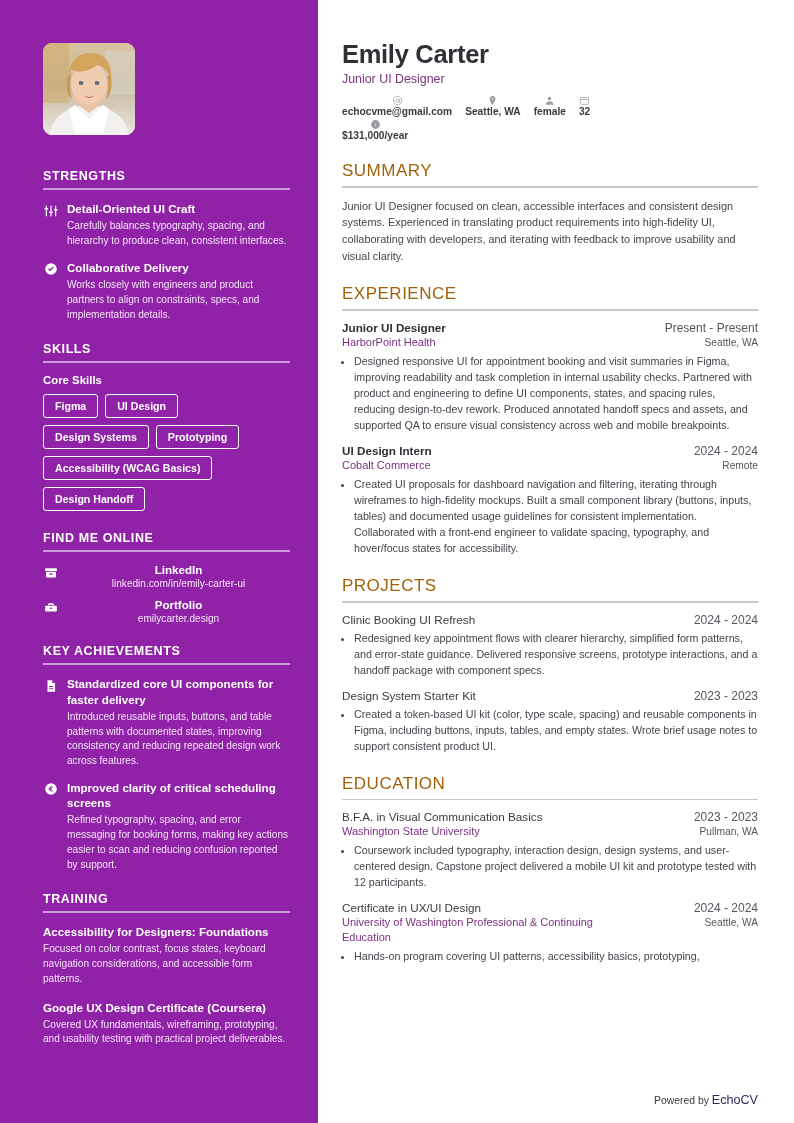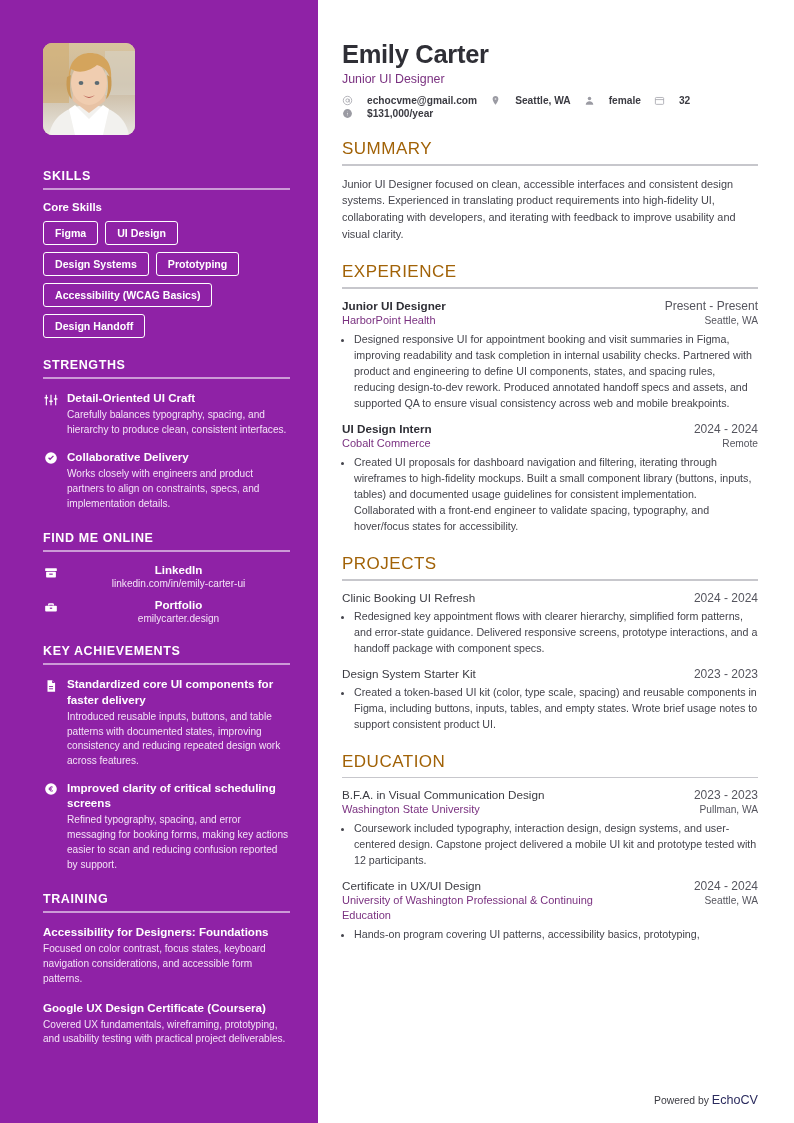--- a/index.html
+++ b/index.html
@@ -109,23 +109,24 @@
     color: #7a3180;
     font-weight: 400;
     margin-bottom: 9px;
   }
   .contacts {
     display: flex; flex-wrap: wrap;
     column-gap: 13px; row-gap: 4px;
     margin-bottom: 2px;
   }
   .contact {
-    display: flex; align-items: center; gap: 14px;
+    display: flex; align-items: center; gap: 0;
     font-size: 10.2px; font-weight: 700; color: #3b3b42;
     white-space: nowrap;
+    flex-direction: column;
   }
   .contact svg { width: 11px; height: 11px; fill: none; stroke: #9b9ba3; stroke-width: 1.6; }
   .contact .fillico { fill: #9b9ba3; stroke: none; }
 
   .sec { margin-top: 20px; }
   .sec-h {
     font-size: 17px;
     letter-spacing: 0.5px;
     color: #a16207;
     text-transform: uppercase;
@@ -185,65 +186,65 @@
           <path d="M68 34 C70 46 66 54 63 56 C66 46 65 38 64 32 Z" fill="#c99a52"></path>
           <ellipse cx="38" cy="40" rx="2.4" ry="2.1" fill="#5b6a72"></ellipse>
           <ellipse cx="54" cy="40" rx="2.4" ry="2.1" fill="#5b6a72"></ellipse>
           <path d="M40 52 Q46 56 52 52 Q46 58 40 52 Z" fill="#b5584f"></path>
           <path d="M32 62 L46 76 L60 62 L66 66 L60 92 L32 92 L26 66 Z" fill="#ffffff"></path>
         </svg>
       </div>
     </div>
 
     <section class="side-section">
+      <div class="side-h">STRENGTHS</div>
+      <div class="side-rule"></div>
+
+      <div class="item-row">
+        <span class="item-ico">
+          <svg viewBox="0 0 24 24">
+              <rect x="3" y="3" width="2" height="18"></rect>
+              <rect x="11" y="3" width="2" height="18"></rect>
+              <rect x="19" y="3" width="2" height="18"></rect>
+              <rect x="1" y="7" width="6" height="2.4"></rect>
+              <rect x="9" y="13" width="6" height="2.4"></rect>
+              <rect x="17" y="9" width="6" height="2.4"></rect>
+            </svg>
+        </span>
+        <div class="item-body">
+          <div class="item-title">Detail-Oriented UI Craft</div>
+          <div class="item-desc">Carefully balances typography, spacing, and hierarchy to produce clean, consistent interfaces.</div>
+        </div>
+      </div>
+
+      <div class="item-row">
+        <span class="item-ico">
+          <svg viewBox="0 0 24 24">
+              <circle cx="12" cy="12" r="10"></circle>
+              <path d="M7 12.4 L10.4 15.8 L17 9.2 L15.4 7.6 L10.4 12.6 L8.6 10.8 Z" fill="#8F22A6"></path>
+            </svg>
+        </span>
+        <div class="item-body">
+          <div class="item-title">Collaborative Delivery</div>
+          <div class="item-desc">Works closely with engineers and product partners to align on constraints, specs, and implementation details.</div>
+        </div>
+      </div>
+    </section>
+
+    <section class="side-section">
       <div class="side-h">SKILLS</div>
       <div class="side-rule"></div>
       <div class="sub-h">Core Skills</div>
       <div class="tags">
         <span class="tag">Figma</span>
         <span class="tag">UI Design</span>
         <span class="tag">Design Systems</span>
         <span class="tag">Prototyping</span>
         <span class="tag">Accessibility (WCAG Basics)</span>
         <span class="tag">Design Handoff</span>
-      </div>
-    </section>
-
-    <section class="side-section">
-      <div class="side-h">STRENGTHS</div>
-      <div class="side-rule"></div>
-
-      <div class="item-row">
-        <span class="item-ico">
-          <svg viewBox="0 0 24 24">
-              <rect x="3" y="3" width="2" height="18"></rect>
-              <rect x="11" y="3" width="2" height="18"></rect>
-              <rect x="19" y="3" width="2" height="18"></rect>
-              <rect x="1" y="7" width="6" height="2.4"></rect>
-              <rect x="9" y="13" width="6" height="2.4"></rect>
-              <rect x="17" y="9" width="6" height="2.4"></rect>
-            </svg>
-        </span>
-        <div class="item-body">
-          <div class="item-title">Detail-Oriented UI Craft</div>
-          <div class="item-desc">Carefully balances typography, spacing, and hierarchy to produce clean, consistent interfaces.</div>
-        </div>
-      </div>
-
-      <div class="item-row">
-        <span class="item-ico">
-          <svg viewBox="0 0 24 24">
-              <circle cx="12" cy="12" r="10"></circle>
-              <path d="M7 12.4 L10.4 15.8 L17 9.2 L15.4 7.6 L10.4 12.6 L8.6 10.8 Z" fill="#8F22A6"></path>
-            </svg>
-        </span>
-        <div class="item-body">
-          <div class="item-title">Collaborative Delivery</div>
-          <div class="item-desc">Works closely with engineers and product partners to align on constraints, specs, and implementation details.</div>
-        </div>
       </div>
     </section>
 
     <section class="side-section">
       <div class="side-h">FIND ME ONLINE</div>
       <div class="side-rule"></div>
 
       <div class="link-row">
         <span class="item-ico">
           <svg viewBox="0 0 24 24">
@@ -432,21 +433,21 @@
         </ul>
       </div>
     </section>
 
     <section class="sec">
       <div class="sec-h">EDUCATION</div>
       <div class="sec-rule"></div>
 
       <div class="entry">
         <div class="entry-line">
-          <span class="entry-title light">B.F.A. in Visual Communication Design</span>
+          <span class="entry-title light">B.F.A. in Visual Communication Basics</span>
           <span class="entry-date">2023  -  2023</span>
         </div>
         <div class="entry-line">
           <span class="entry-org">Washington State University</span>
           <span class="entry-loc">Pullman, WA</span>
         </div>
         <ul class="bullets">
           <li>Coursework included typography, interaction design, design systems, and user-centered design. Capstone project delivered a mobile UI kit and prototype tested with 12 participants.</li>
         </ul>
       </div>

